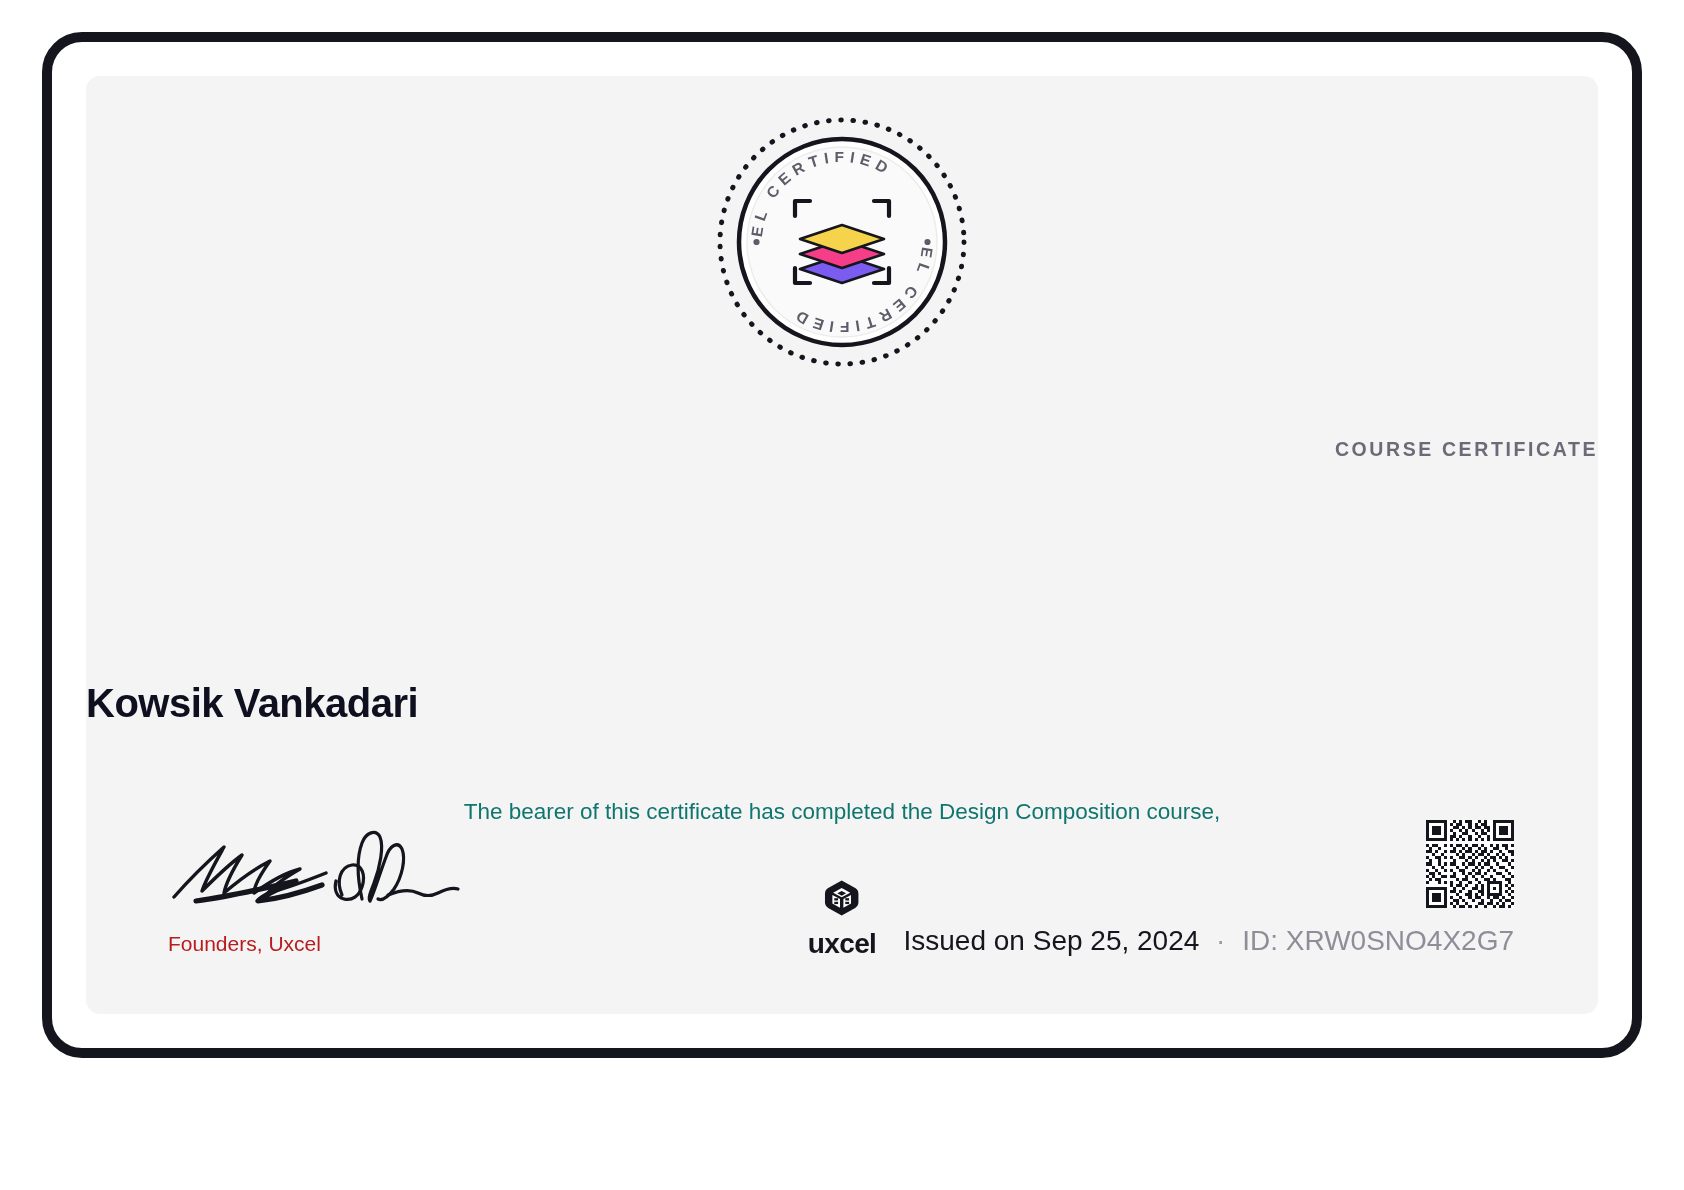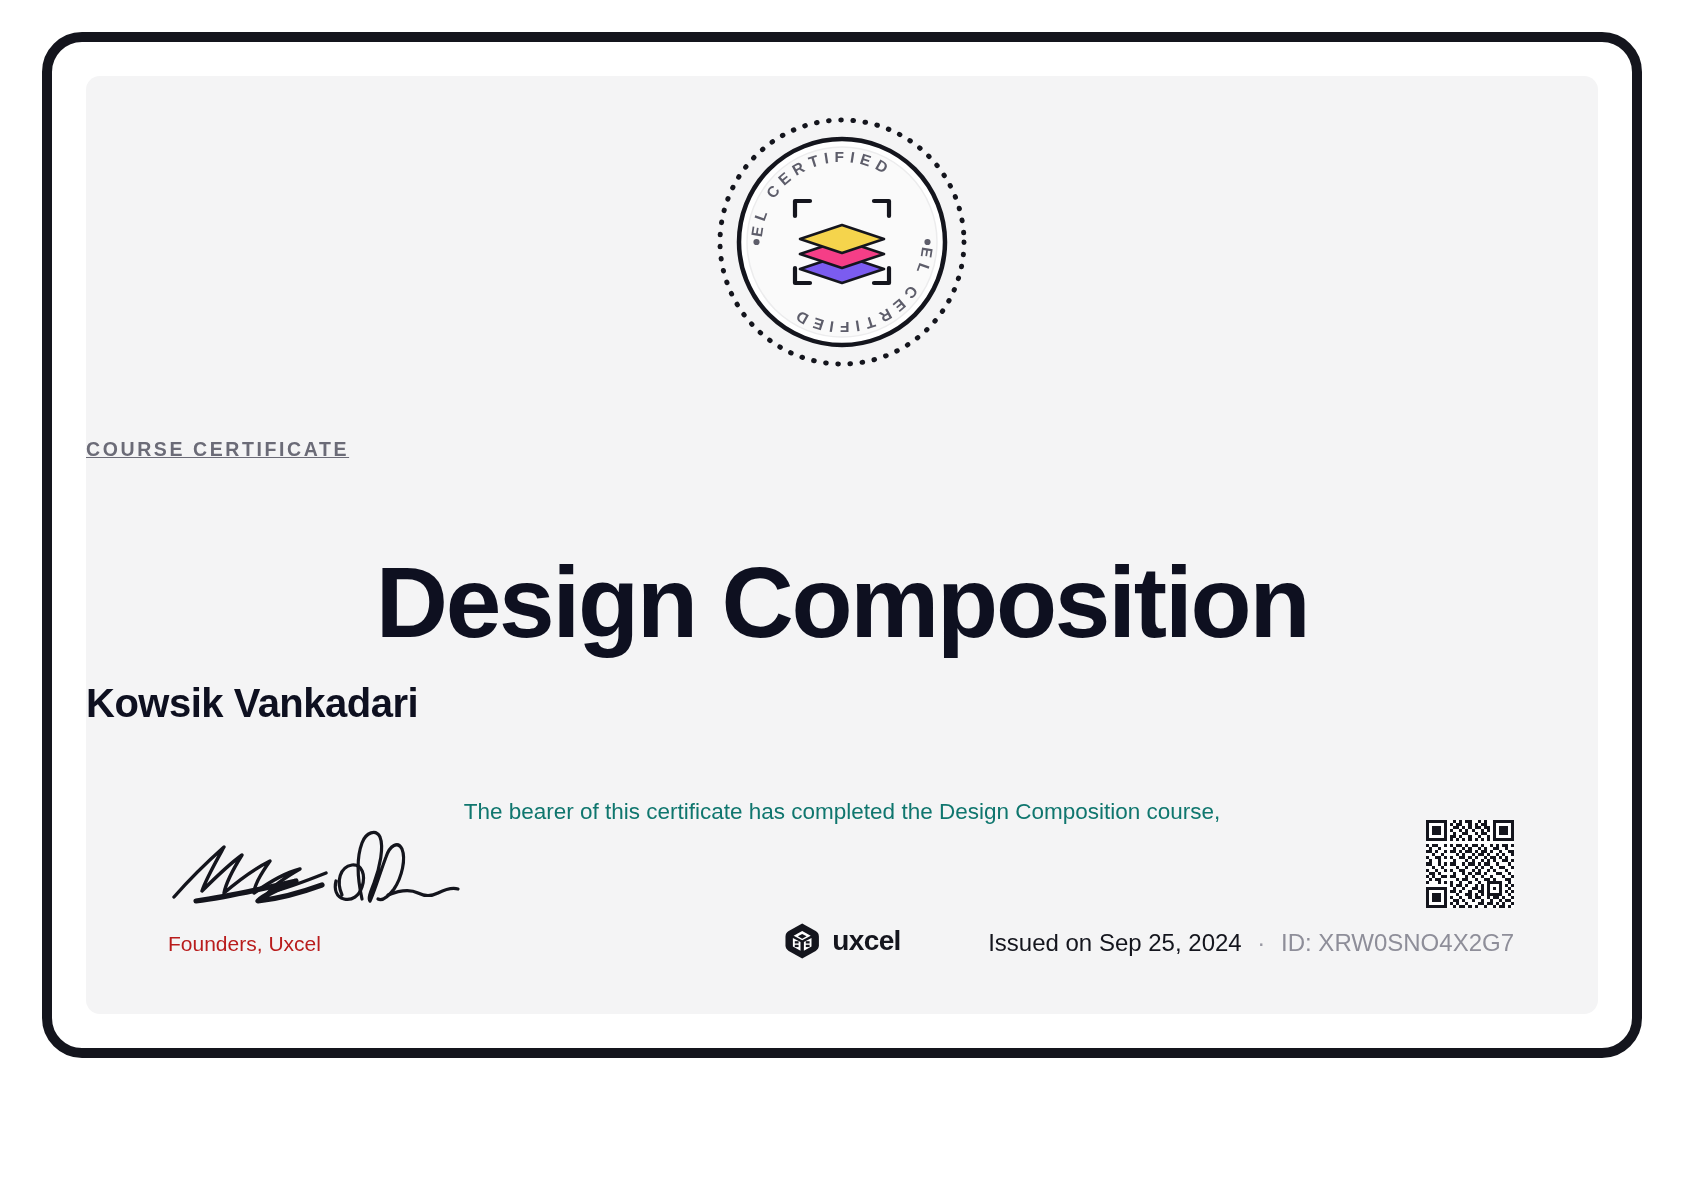--- a/index.html
+++ b/index.html
@@ -46,26 +46,25 @@
     height: 258px;
   }
   .seal-svg { display: block; width: 258px; height: 258px; }
 
   
   .eyebrow {
     position: absolute;
     top: 362px;
     left: 0;
     right: 0;
-    text-align: left;
+    text-align: right;
     font-size: 19.5px;
     font-weight: 700;
     letter-spacing: 2.6px;
     color: #6b6b77;
-    text-decoration: underline;
   }
 
   .course-title {
     position: absolute;
     top: 400px;
     left: 0;
     right: 0;
     text-align: center;
     font-size: 100px;
     line-height: 1.18;
@@ -129,34 +128,35 @@
   }
 
   .brand-lockup {
     position: absolute;
     left: 50%;
     transform: translateX(-50%);
     bottom: 54px;
     display: flex;
     align-items: center;
     gap: 11px;
+    flex-direction: column;
   }
   .brand-mark { display: block; width: 38px; height: 38px; }
   .brand-word {
     font-size: 28px;
     font-weight: 700;
     letter-spacing: -0.6px;
     color: #14151d;
   }
 
   .issue-info {
     position: absolute;
     right: 84px;
     bottom: 57px;
-    font-size: 24px;
+    font-size: 28px;
     color: #14151d;
     white-space: nowrap;
   }
   .issue-info .sep {
     color: #9a9aa4;
     margin: 0 9px;
   }
   .issue-info .id-text { color: #8e8e99; }
 
   .qr-code {
@@ -210,21 +210,20 @@
         <g>
           <polygon points="129,142 171,156 129,170 87,156" fill="#7B5CF0" stroke="#14151d" stroke-width="2.6" stroke-linejoin="round"></polygon>
           <polygon points="129,127 171,141 129,155 87,141" fill="#F53E87" stroke="#14151d" stroke-width="2.6" stroke-linejoin="round"></polygon>
           <polygon points="129,112 171,126 129,140 87,126" fill="#F5D44C" stroke="#14151d" stroke-width="2.6" stroke-linejoin="round"></polygon>
         </g>
       </svg>
     </div>
 
     <div class="eyebrow">COURSE CERTIFICATE</div>
 
-    <h1 class="course-title">Design Composition</h1>
 
 
     <div class="recipient-name">Kowsik Vankadari</div>
 
     <p class="description">
       <span class="line">The bearer of this certificate has completed the Design Composition course,</span>
     </p>
 
     <div class="signatures">
       <svg viewBox="0 0 300 90" xmlns="http://www.w3.org/2000/svg">

